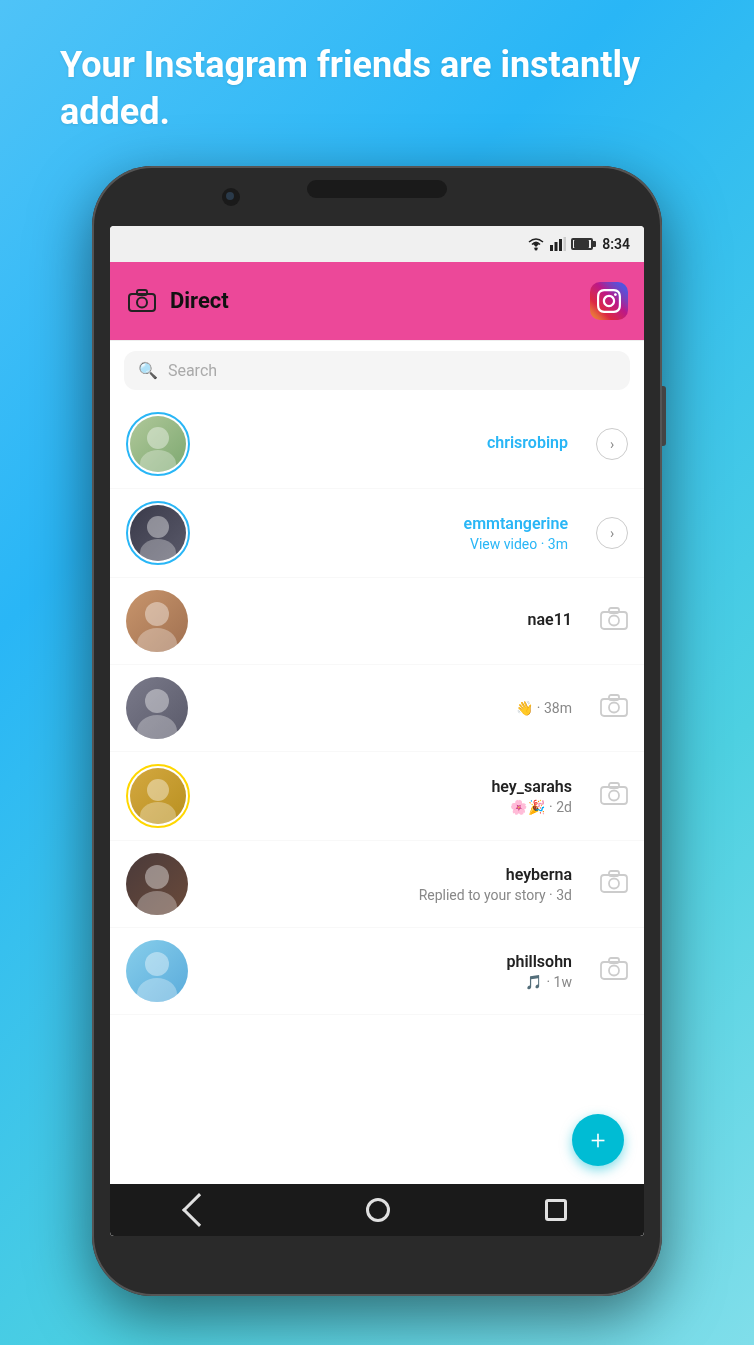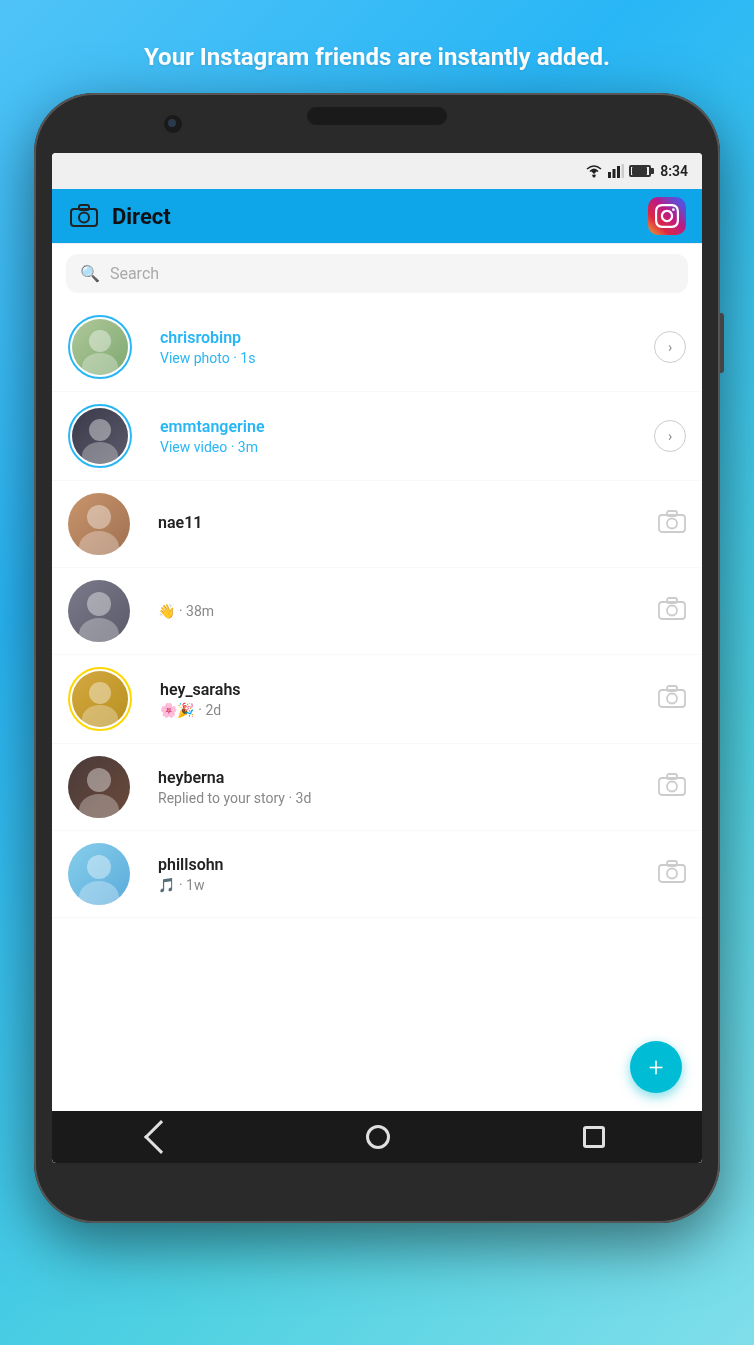--- a/index.html
+++ b/index.html
@@ -10,33 +10,34 @@
       overflow: hidden;
       background: linear-gradient(135deg, #4fc3f7 0%, #29b6f6 30%, #4dd0e1 70%, #80deea 100%);
       display: flex;
       flex-direction: column;
       align-items: center;
       font-family: -apple-system, BlinkMacSystemFont, 'Segoe UI', Roboto, sans-serif;
     }
 
     .headline {
       color: white;
-      font-size: 24px;
+      font-size: 36px;
       font-weight: 700;
-      text-align: right;
-      padding: 42px 60px 20px;
+      text-align: left;
+      padding: 42px 60px 30px;
       line-height: 1.3;
       text-shadow: 0 1px 3px rgba(0,0,0,0.1);
     }
 
     .phone-wrapper {
       position: relative;
-      width: 686px;
+      width: 570px;
       height: 1130px;
       flex-shrink: 0;
+      text-align: right;
     }
 
     
     .phone-frame {
       position: absolute;
       inset: 0;
       background: #2a2a2a;
       border-radius: 60px;
       box-shadow: 0 20px 60px rgba(0,0,0,0.5), inset 0 0 0 2px #555;
     }
@@ -150,22 +151,22 @@
 
     .status-time {
       font-size: 14px;
       font-weight: 600;
       color: #222;
       margin-left: 4px;
     }
 
     
     .app-header {
-      background: #0ea5e9;
-      padding: 8px 16px;
+      background: #ec4899;
+      padding: 20px 16px;
       display: flex;
       align-items: center;
       justify-content: space-between;
       border-bottom: 1px solid #eee;
       flex-shrink: 0;
     }
 
     .header-left {
       display: flex;
       align-items: center;
@@ -434,21 +435,20 @@
             <div style="width:56px;height:56px;border-radius:50%;background:linear-gradient(135deg,#b0c89a,#7da870);overflow:hidden;display:flex;align-items:center;justify-content:center;">
               <svg width="56" height="56" viewBox="0 0 56 56">
                 <circle cx="28" cy="22" r="11" fill="rgba(255,255,255,0.4)"></circle>
                 <ellipse cx="28" cy="48" rx="18" ry="14" fill="rgba(255,255,255,0.3)"></ellipse>
               </svg>
             </div>
           </div>
         </div>
       <div class="message-content">
         <div class="message-username">chrisrobinp</div>
-        <div class="message-preview">View photo · 1s</div>
       </div>
       <div class="message-action">
         <div class="chevron-circle">›</div>
       </div>
     </div>
         <div class="message-item">
 
         <div class="avatar-wrapper">
           <div style="border: 2.5px solid #29b6f6; border-radius: 50%; padding: 2px; display:inline-block;">
             <div style="width:56px;height:56px;border-radius:50%;background:linear-gradient(135deg,#3a3a4a,#5a5a6a);overflow:hidden;display:flex;align-items:center;justify-content:center;">

